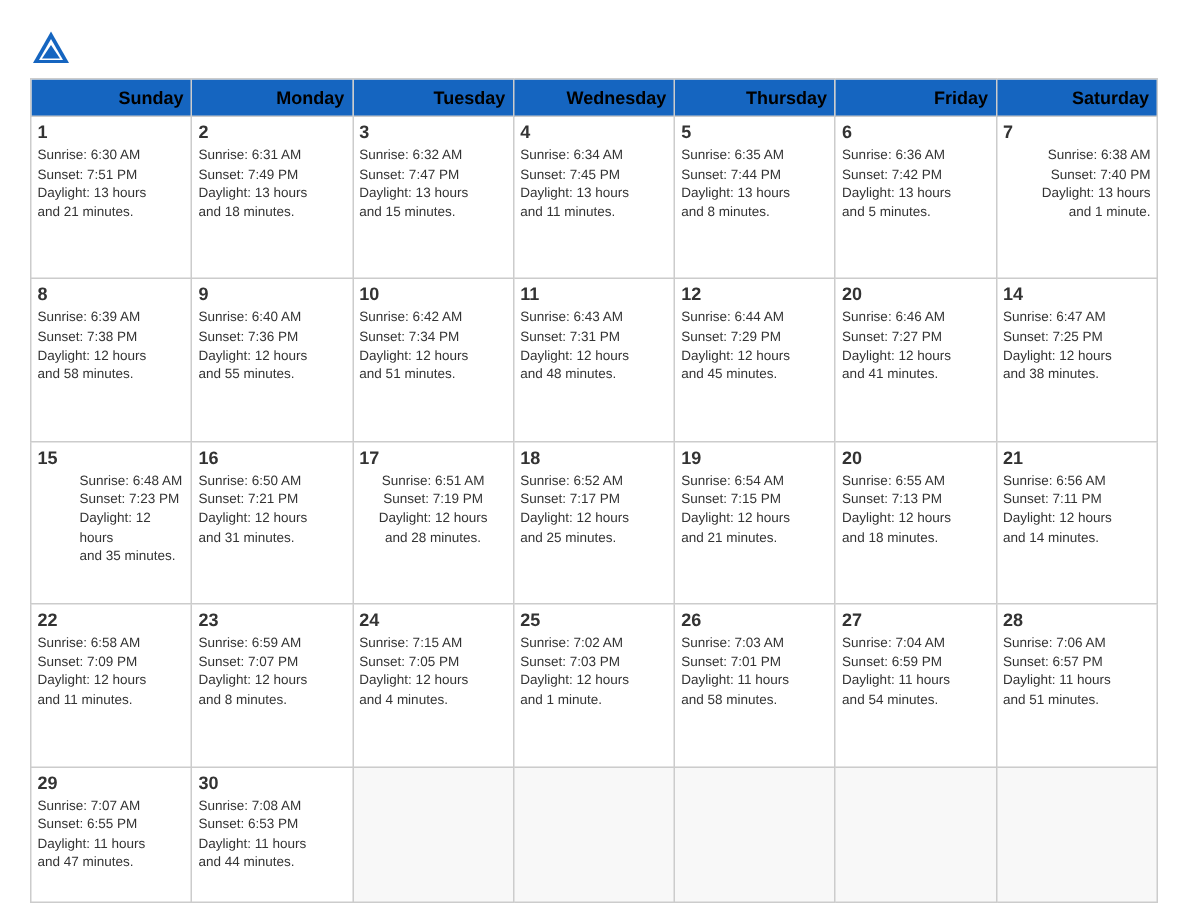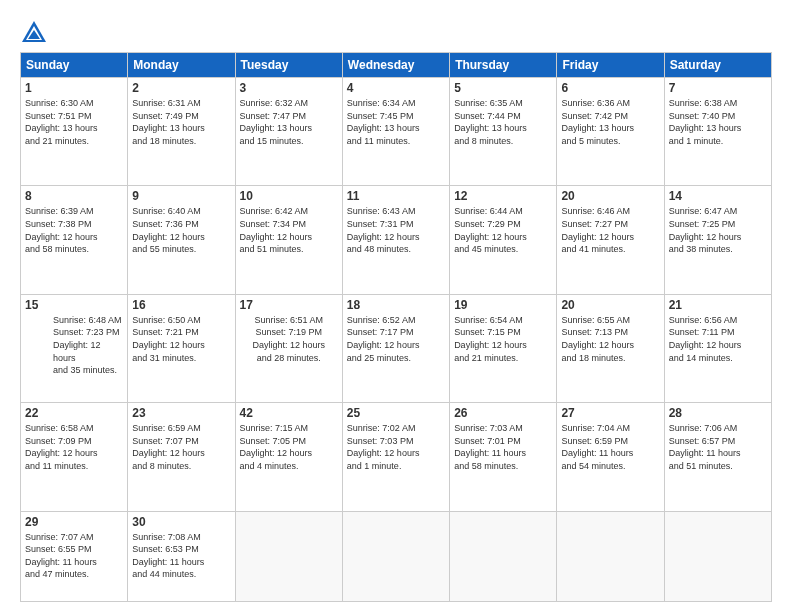--- a/index.html
+++ b/index.html
@@ -57,22 +57,22 @@
     }
     .calendar {
       flex: 1;
       border: 1px solid #ccc;
       border-collapse: collapse;
       width: 100%;
       table-layout: fixed;
     }
     .calendar th {
       background-color: #1565c0;
-      color: #ffffff;
-      text-align: left;
+      color: #000000;
+      text-align: right;
       padding: 5px 5px;
       font-size: 12px;
       font-weight: bold;
       border: 1px solid #ccc;
     }
     .calendar td {
       border: 1px solid #ccc;
       vertical-align: top;
       padding: 3px 4px;
       font-size: 9.5px;
@@ -170,21 +170,21 @@
           </td>
           <td>
             <span class="day-number">6</span>
             <div class="day-info" style="white-space: pre-line;">Sunrise: 6:36 AM
 Sunset: 7:42 PM
 Daylight: 13 hours
 and 5 minutes.</div>
           </td>
           <td>
             <span class="day-number">7</span>
-            <div class="day-info" style="white-space: pre-line;">Sunrise: 6:38 AM
+            <div class="day-info" style="white-space: pre-line; text-align: right;">Sunrise: 6:38 AM
 Sunset: 7:40 PM
 Daylight: 13 hours
 and 1 minute.</div>
           </td>
         </tr>
         <tr>
           <td>
             <span class="day-number">8</span>
             <div class="day-info" style="white-space: pre-line;">Sunrise: 6:39 AM
 Sunset: 7:38 PM
@@ -294,21 +294,21 @@
 and 11 minutes.</div>
           </td>
           <td>
             <span class="day-number">23</span>
             <div class="day-info" style="white-space: pre-line;">Sunrise: 6:59 AM
 Sunset: 7:07 PM
 Daylight: 12 hours
 and 8 minutes.</div>
           </td>
           <td>
-            <span class="day-number">42</span>
+            <span class="day-number">24</span>
             <div class="day-info" style="white-space: pre-line;">Sunrise: 7:15 AM
 Sunset: 7:05 PM
 Daylight: 12 hours
 and 4 minutes.</div>
           </td>
           <td>
             <span class="day-number">25</span>
             <div class="day-info" style="white-space: pre-line;">Sunrise: 7:02 AM
 Sunset: 7:03 PM
 Daylight: 12 hours

